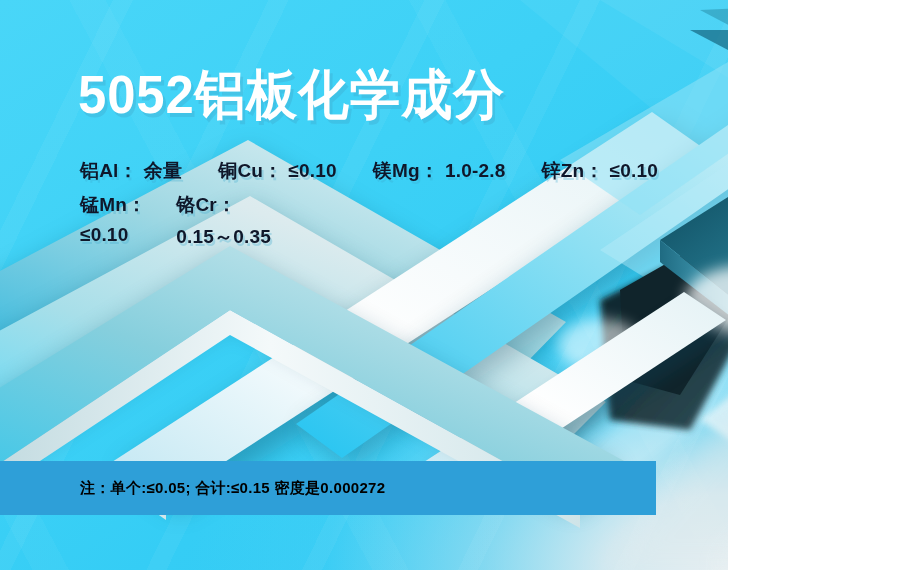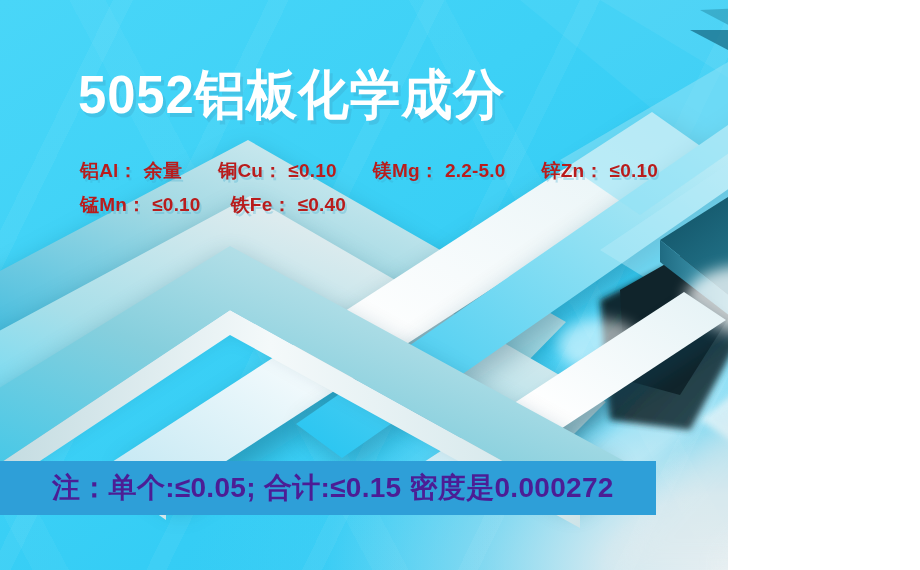--- a/index.html
+++ b/index.html
@@ -86,50 +86,50 @@
     top: 158px;
     width: 830px;
   }
   .comp-row {
     display: flex;
     align-items: baseline;
     white-space: nowrap;
     margin-bottom: 8px;
     font-size: 19px;
     font-weight: 700;
-    color: #b91c1c;
+    color: #0f172a;
     text-shadow: 2px 3px 0 rgba(60,170,205,0.30);
   }
   .comp-item {
     display: inline-flex;
     align-items: baseline;
     gap: 6px;
   }
   .comp-item .el { letter-spacing: .2px; }
   .comp-item .val { letter-spacing: .2px; }
 
   .row1 .comp-item { margin-right: 36px; }
-  .row2 .comp-item { margin-right: 30px; }
+  .row2 .comp-item { margin-right: 30px; flex-direction: column; }
 
   
   .note-bar {
     position: absolute;
     left: 0;
     top: 461px;
     width: 656px;
     height: 54px;
     background: #2e9fd8;
     display: flex;
     align-items: center;
   }
   .note-text {
-    margin-left: 52px;
-    font-size: 28px;
+    margin-left: 80px;
+    font-size: 15px;
     font-weight: 700;
-    color: #4c1d95;
+    color: #000000;
     white-space: nowrap;
     letter-spacing: .3px;
   }
 </style>
 </head>
 <body>
 
 <div id="poster">
 
   <div class="bg-base"></div>
@@ -278,36 +278,36 @@
       <span class="comp-item">
         <span class="el">铝Al：</span>
         <span class="val">余量</span>
       </span>
       <span class="comp-item">
         <span class="el">铜Cu：</span>
         <span class="val">≤0.10</span>
       </span>
       <span class="comp-item">
         <span class="el">镁Mg：</span>
-        <span class="val">2.2-5.0</span>
+        <span class="val">1.0-2.8</span>
       </span>
       <span class="comp-item">
         <span class="el">锌Zn：</span>
         <span class="val">≤0.10</span>
       </span>
     </div>
 
     <div class="comp-row row2">
       <span class="comp-item">
         <span class="el">锰Mn：</span>
         <span class="val">≤0.10</span>
       </span>
       <span class="comp-item">
-        <span class="el">铁Fe：</span>
-        <span class="val">≤0.40</span>
+        <span class="el">铬Cr：</span>
+        <span class="val">0.15～0.35</span>
       </span>
     </div>
 
   </div>
 
   <div class="note-bar">
     <div class="note-text">注：单个:≤0.05; 合计:≤0.15  密度是0.000272</div>
   </div>
 
 </div>

